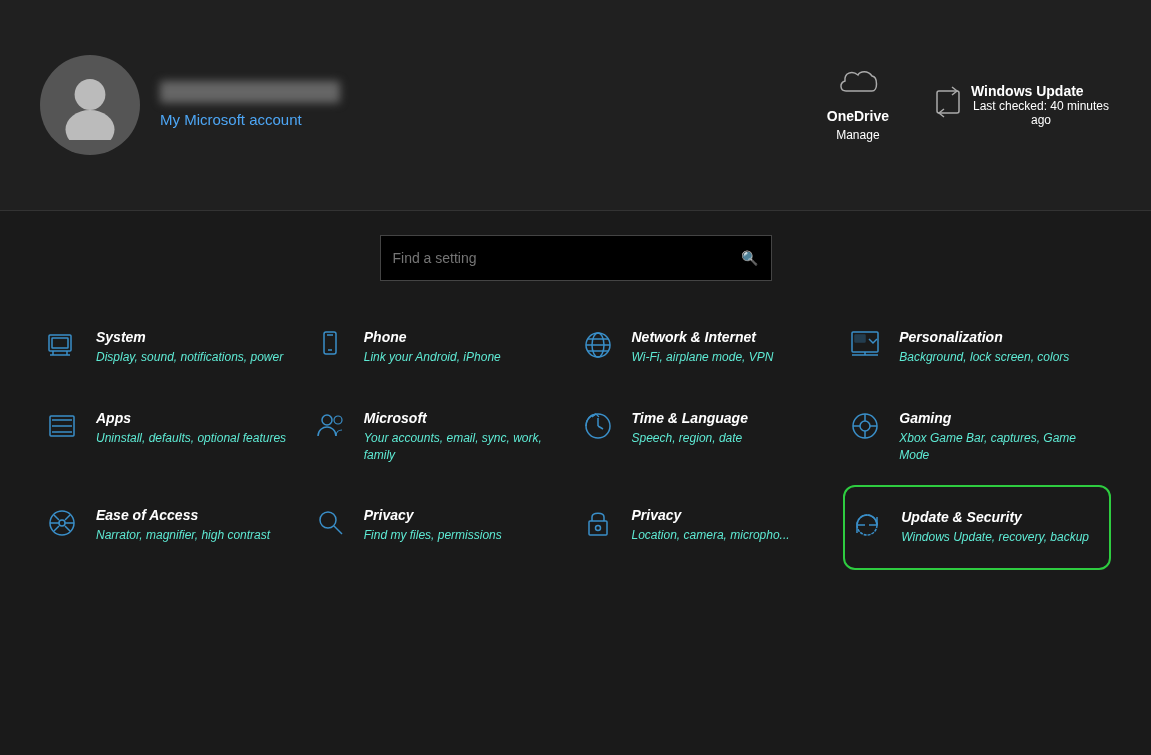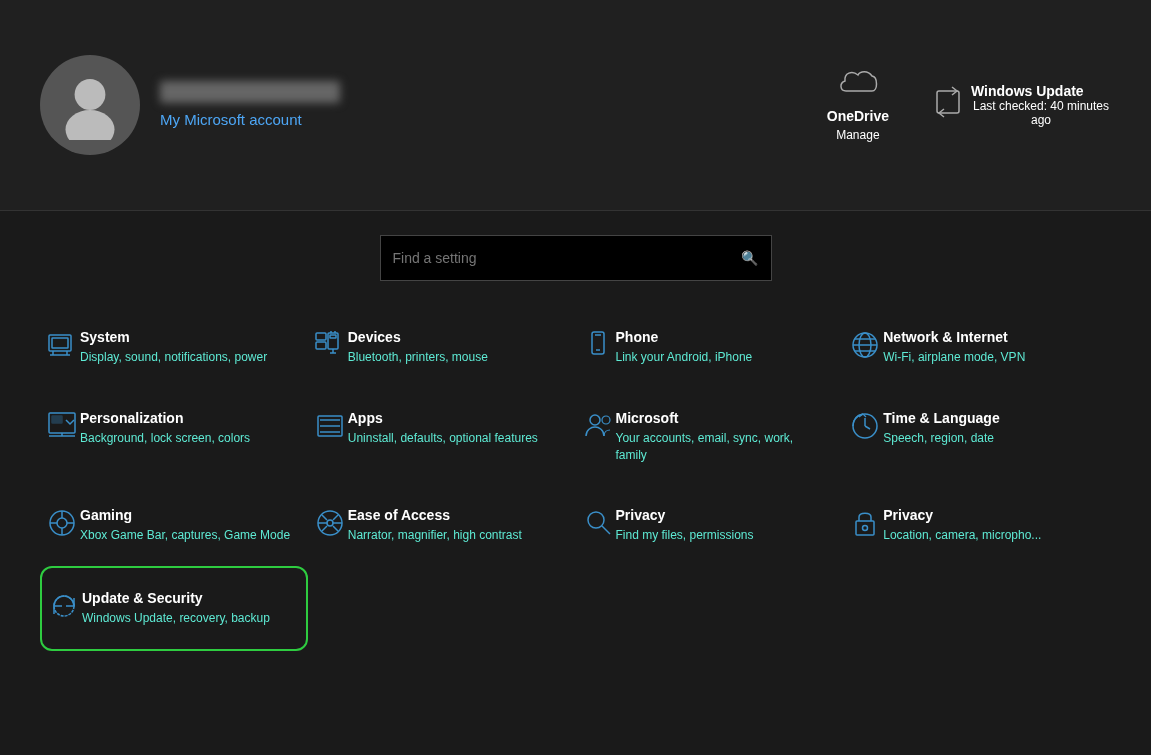--- a/index.html
+++ b/index.html
@@ -122,23 +122,25 @@
     
     .settings-grid {
       padding: 10px 40px 10px 40px;
       display: grid;
       grid-template-columns: repeat(4, 1fr);
       gap: 0;
     }
     .setting-item {
       display: flex;
       align-items: flex-start;
+      gap: 16px;
       padding: 22px 16px 22px 4px;
       cursor: pointer;
       border-radius: 4px;
+      font-style: italic;
     }
     .setting-item.active {
       border: 2px solid #2ecc40;
       border-radius: 12px;
     }
     .setting-icon {
       color: #3a8fc9;
       font-size: 28px;
       width: 36px;
       flex-shrink: 0;
@@ -229,38 +231,20 @@
   </svg>
     </div>
     <div class="setting-text">
       <div class="setting-title">System</div>
       <div class="setting-desc">Display, sound, notifications, power</div>
     </div>
   </div>
     <div class="setting-item">
     <div class="setting-icon">
       <svg viewBox="0 0 32 32" fill="none" stroke="#3a8fc9" stroke-width="1.5" xmlns="http://www.w3.org/2000/svg">
-    <rect x="2" y="4" width="10" height="7" rx="1"></rect>
-    <rect x="2" y="13" width="10" height="7" rx="1"></rect>
-    <rect x="14" y="4" width="10" height="16" rx="1"></rect>
-    <line x1="17" y1="2" x2="17" y2="4"></line>
-    <line x1="21" y1="2" x2="21" y2="4"></line>
-    <line x1="19" y1="20" x2="19" y2="24"></line>
-    <line x1="16" y1="24" x2="22" y2="24"></line>
-    <rect x="16" y="6" width="6" height="3" rx="0.3"></rect>
-  </svg>
-    </div>
-    <div class="setting-text">
-      <div class="setting-title">Devices</div>
-      <div class="setting-desc">Bluetooth, printers, mouse</div>
-    </div>
-  </div>
-    <div class="setting-item">
-    <div class="setting-icon">
-      <svg viewBox="0 0 32 32" fill="none" stroke="#3a8fc9" stroke-width="1.5" xmlns="http://www.w3.org/2000/svg">
     <rect x="10" y="3" width="12" height="22" rx="2"></rect>
     <line x1="14" y1="21" x2="18" y2="21"></line>
     <line x1="13" y1="6" x2="19" y2="6"></line>
   </svg>
     </div>
     <div class="setting-text">
       <div class="setting-title">Phone</div>
       <div class="setting-desc">Link your Android, iPhone</div>
     </div>
   </div>

